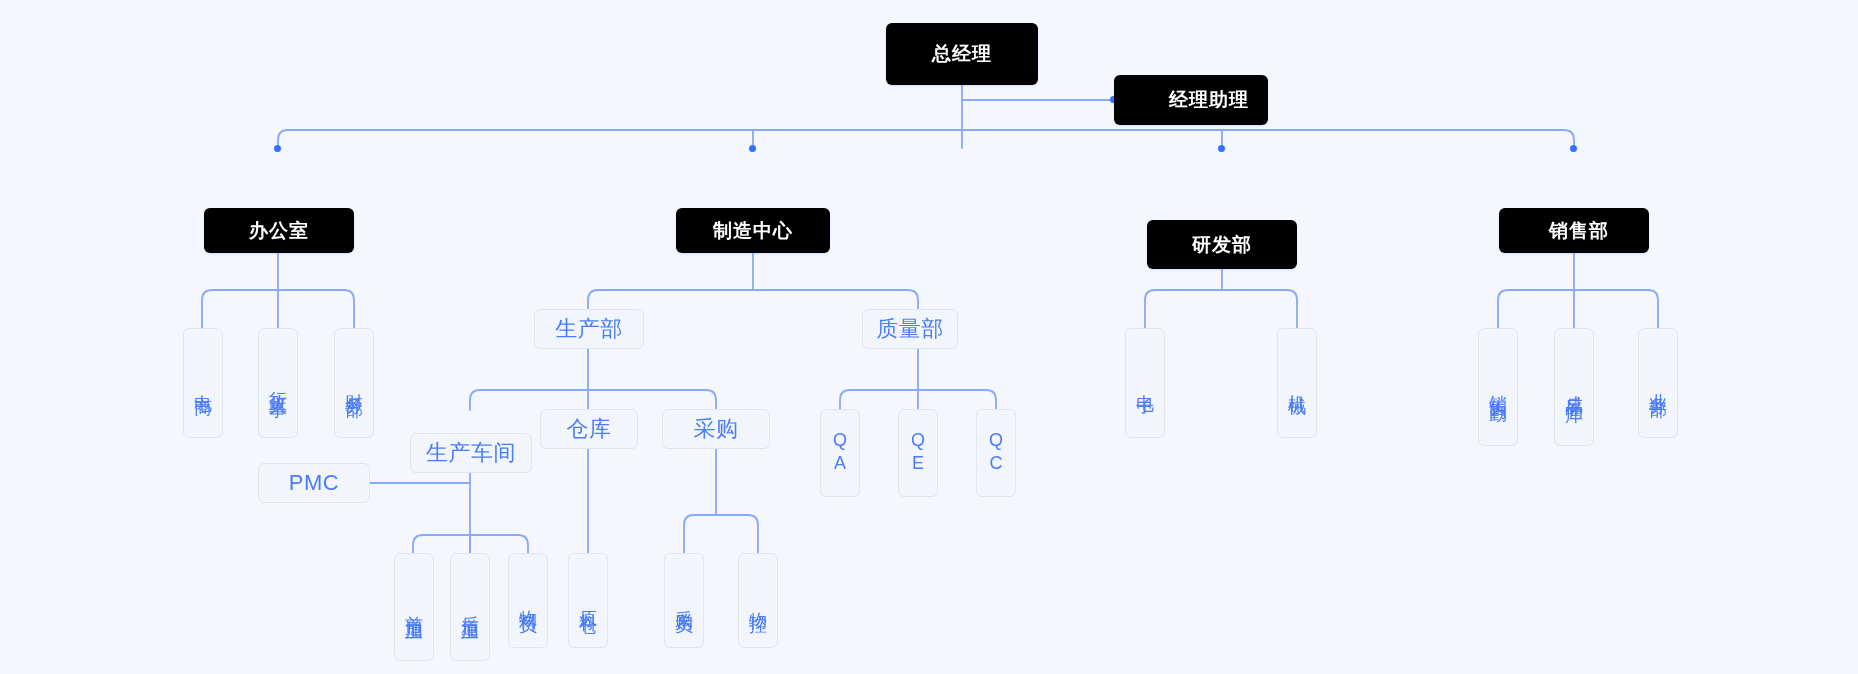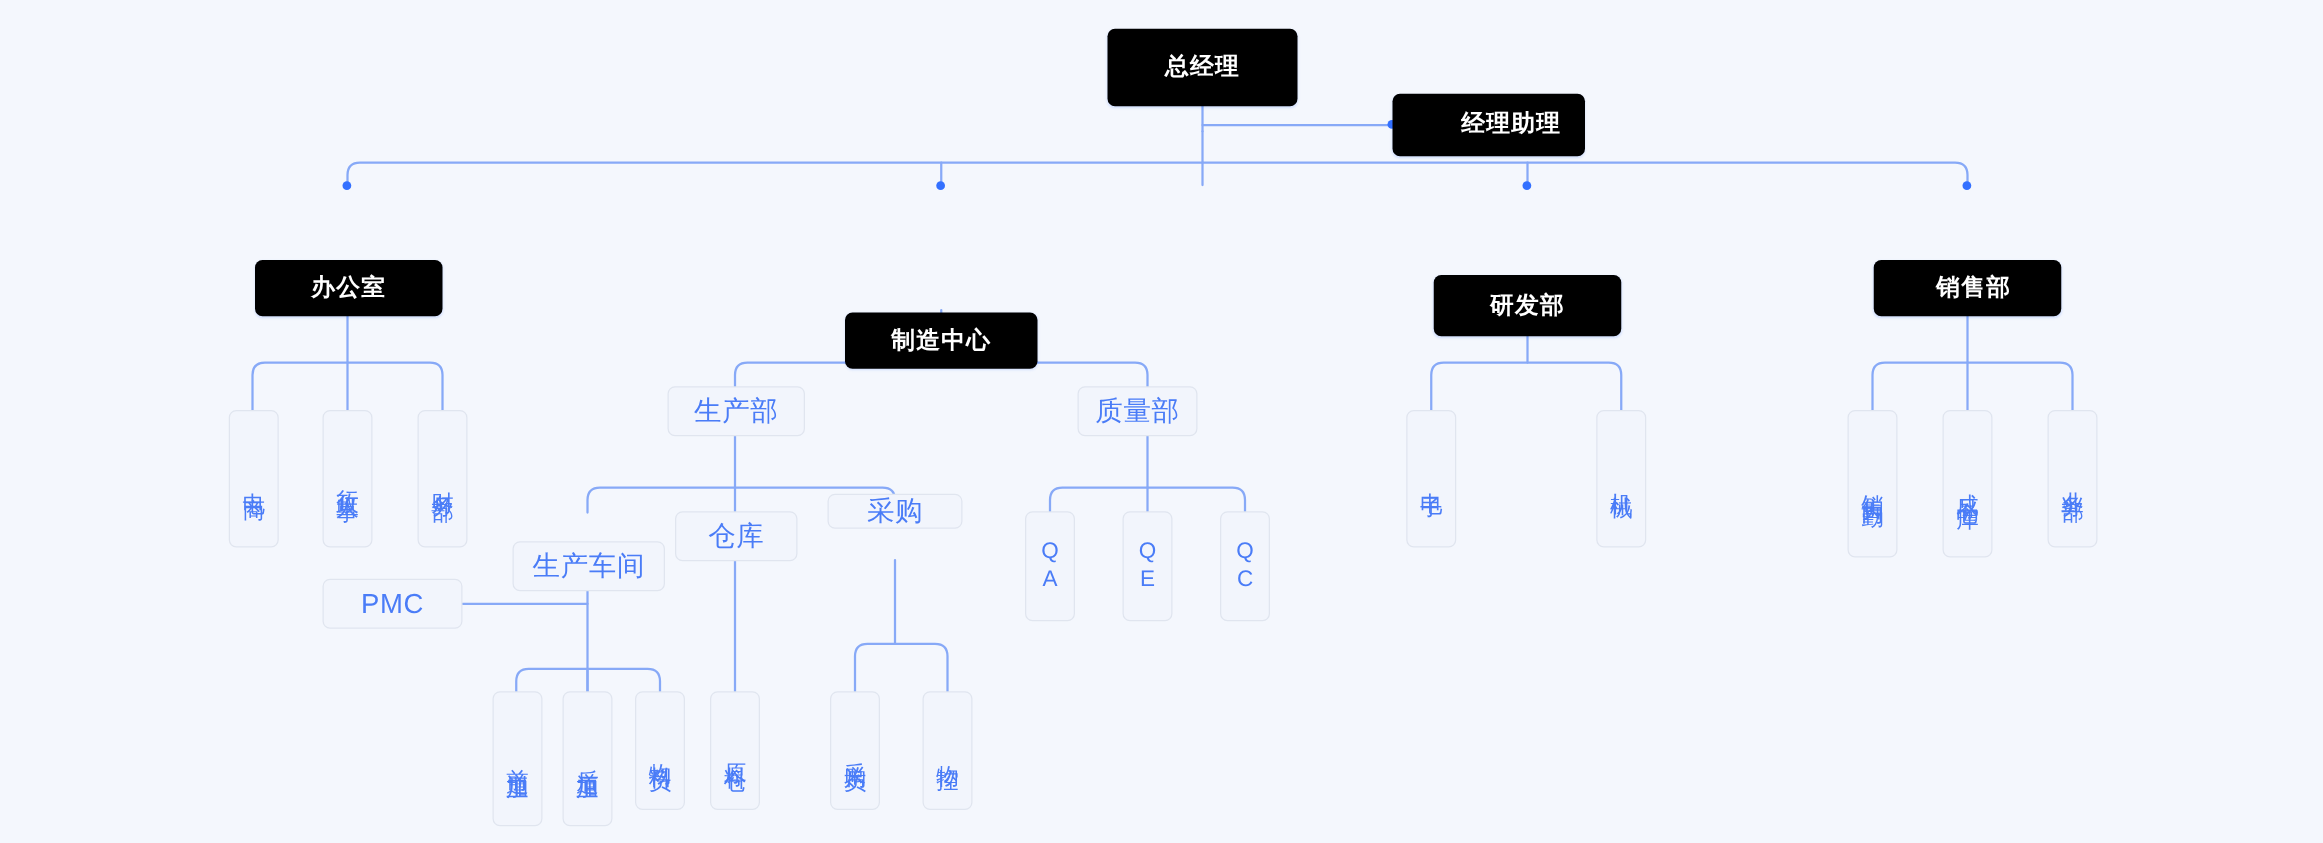--- a/index.html
+++ b/index.html
@@ -117,21 +117,21 @@
   </div>
 
   <div class="node primary" style="left:1114px; top:75px; width:154px; height:50px;padding-left:36px;">
     <span>经理助理</span>
   </div>
 
   <div class="node primary" style="left:204px; top:208px; width:150px; height:45px;">
     <span>办公室</span>
   </div>
 
-  <div class="node primary" style="left:676px; top:208px; width:154px; height:45px;margin-top:42px;">
+  <div class="node primary" style="left:676px; top:208px; width:154px; height:45px;">
     <span>制造中心</span>
   </div>
 
   <div class="node primary" style="left:1147px; top:220px; width:150px; height:49px;">
     <span>研发部</span>
   </div>
 
   <div class="node primary" style="left:1499px; top:208px; width:150px; height:45px;padding-left:10px;">
     <span>销售部</span>
   </div>
@@ -152,21 +152,21 @@
   <div class="node light" style="left:862px; top:309px; width:96px; height:40px;">
     <span>质量部</span>
   </div>
 
   <div class="node light" style="left:410px; top:409px; width:122px; height:40px;margin-top:24px;">
     <span>生产车间</span>
   </div>
   <div class="node light" style="left:540px; top:409px; width:98px; height:40px;">
     <span>仓库</span>
   </div>
-  <div class="node light" style="left:662px; top:395px; width:108px; height:28px;">
+  <div class="node light" style="left:662px; top:409px; width:108px; height:40px;">
     <span>采购</span>
   </div>
 
   <div class="node light" style="left:258px; top:463px; width:112px; height:40px;">
     <span>PMC</span>
   </div>
 
   <div class="node light vert" style="left:394px; top:553px; width:40px; height:108px;">
     <span>前道加工</span>
   </div>

